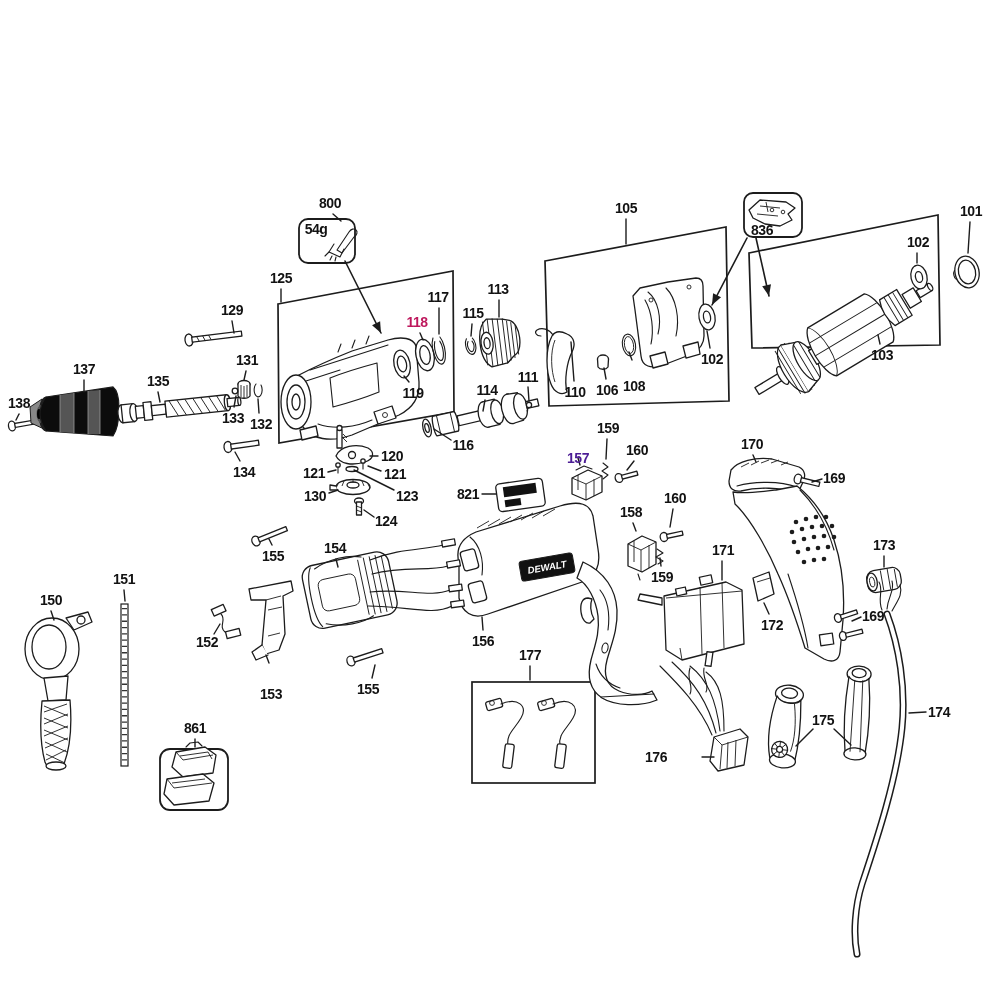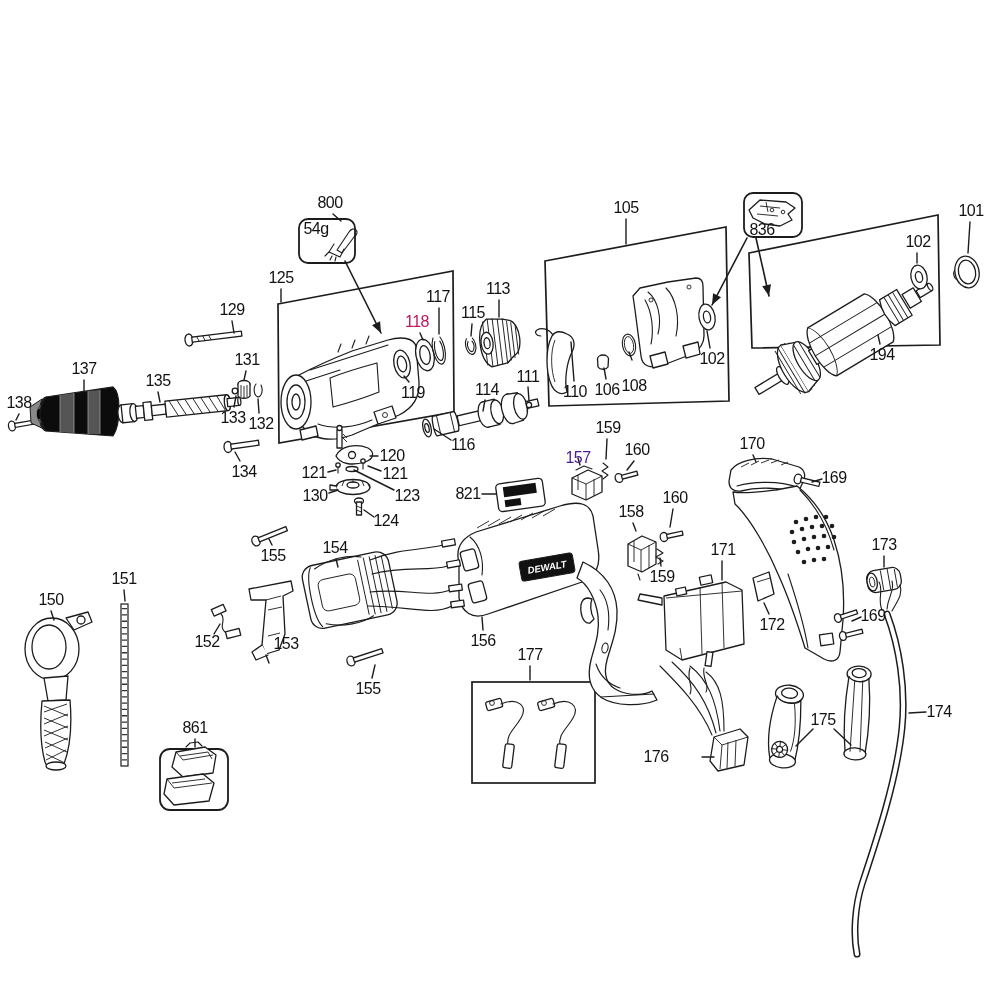--- a/index.html
+++ b/index.html
@@ -1,21 +1,21 @@
 <!DOCTYPE html>
 <html><head>
 <meta charset="utf-8">
 <style>
   html,body{margin:0;padding:0;background:#fff;}
   .stage{position:relative;width:1000px;height:1000px;background:#ffffff;
          font-family:"Liberation Sans",sans-serif;overflow:hidden;}
   .stage svg{position:absolute;left:0;top:0;}
   #labels-layer{position:absolute;left:0;top:0;width:1000px;height:1000px;pointer-events:none;}
   .part-label{position:absolute;transform:translate(-50%,-50%);
-    font-weight:normal;font-size:16px;color:#121212;letter-spacing:-0.5px;white-space:nowrap;}
+    font-weight:bold;font-size:14px;color:#121212;letter-spacing:-0.5px;white-space:nowrap;}
   
   .p  {fill:#ffffff;stroke:#1c1c1c;stroke-width:1.3;stroke-linejoin:round;stroke-linecap:round;}
   .ln {fill:none;stroke:#1c1c1c;stroke-width:1.1;stroke-linecap:round;stroke-linejoin:round;}
   .bx {fill:none;stroke:#1c1c1c;stroke-width:1.7;stroke-linejoin:miter;}
   .rbx{fill:none;stroke:#1c1c1c;stroke-width:1.8;}
   .thin{fill:none;stroke:#1c1c1c;stroke-width:0.9;}
 </style>
 </head>
 <body>
 
@@ -522,21 +522,21 @@
       <div class="part-label" style="left: 528px; top: 377px; color: rgb(18, 18, 18);">111</div>
       <div class="part-label" style="left: 463px; top: 445px; color: rgb(18, 18, 18);">116</div>
       <div class="part-label" style="left: 626px; top: 208px; color: rgb(18, 18, 18);">105</div>
       <div class="part-label" style="left: 575px; top: 392px; color: rgb(18, 18, 18);">110</div>
       <div class="part-label" style="left: 607px; top: 390px; color: rgb(18, 18, 18);">106</div>
       <div class="part-label" style="left: 634px; top: 386px; color: rgb(18, 18, 18);">108</div>
       <div class="part-label" style="left: 712px; top: 359px; color: rgb(18, 18, 18);">102</div>
       <div class="part-label" style="left: 762px; top: 230px; color: rgb(18, 18, 18);">836</div>
       <div class="part-label" style="left: 971px; top: 211px; color: rgb(18, 18, 18);">101</div>
       <div class="part-label" style="left: 918px; top: 242px; color: rgb(18, 18, 18);">102</div>
-      <div class="part-label" style="left: 882px; top: 355px; color: rgb(18, 18, 18);">194</div>
+      <div class="part-label" style="left: 882px; top: 355px; color: rgb(18, 18, 18);">103</div>
       <div class="part-label" style="left: 84px; top: 369px; color: rgb(18, 18, 18);">137</div>
       <div class="part-label" style="left: 158px; top: 381px; color: rgb(18, 18, 18);">135</div>
       <div class="part-label" style="left: 247px; top: 360px; color: rgb(18, 18, 18);">131</div>
       <div class="part-label" style="left: 19px; top: 403px; color: rgb(18, 18, 18);">138</div>
       <div class="part-label" style="left: 233px; top: 418px; color: rgb(18, 18, 18);">133</div>
       <div class="part-label" style="left: 261px; top: 424px; color: rgb(18, 18, 18);">132</div>
       <div class="part-label" style="left: 244px; top: 472px; color: rgb(18, 18, 18);">134</div>
       <div class="part-label" style="left: 392px; top: 456px; color: rgb(18, 18, 18);">120</div>
       <div class="part-label" style="left: 314px; top: 473px; color: rgb(18, 18, 18);">121</div>
       <div class="part-label" style="left: 395px; top: 474px; color: rgb(18, 18, 18);">121</div>
@@ -555,21 +555,21 @@
       <div class="part-label" style="left: 723px; top: 550px; color: rgb(18, 18, 18);">171</div>
       <div class="part-label" style="left: 772px; top: 625px; color: rgb(18, 18, 18);">172</div>
       <div class="part-label" style="left: 884px; top: 545px; color: rgb(18, 18, 18);">173</div>
       <div class="part-label" style="left: 873px; top: 616px; color: rgb(18, 18, 18);">169</div>
       <div class="part-label" style="left: 939px; top: 712px; color: rgb(18, 18, 18);">174</div>
       <div class="part-label" style="left: 823px; top: 720px; color: rgb(18, 18, 18);">175</div>
       <div class="part-label" style="left: 656px; top: 757px; color: rgb(18, 18, 18);">176</div>
       <div class="part-label" style="left: 51px; top: 600px; color: rgb(18, 18, 18);">150</div>
       <div class="part-label" style="left: 124px; top: 579px; color: rgb(18, 18, 18);">151</div>
       <div class="part-label" style="left: 207px; top: 642px; color: rgb(18, 18, 18);">152</div>
-      <div class="part-label" style="left: 271px; top: 644px; color: rgb(18, 18, 18); margin-left: 15px;">153</div>
+      <div class="part-label" style="left: 271px; top: 694px; color: rgb(18, 18, 18);">153</div>
       <div class="part-label" style="left: 273px; top: 556px; color: rgb(18, 18, 18);">155</div>
       <div class="part-label" style="left: 335px; top: 548px; color: rgb(18, 18, 18);">154</div>
       <div class="part-label" style="left: 368px; top: 689px; color: rgb(18, 18, 18);">155</div>
       <div class="part-label" style="left: 483px; top: 641px; color: rgb(18, 18, 18);">156</div>
       <div class="part-label" style="left: 530px; top: 655px; color: rgb(18, 18, 18);">177</div>
       <div class="part-label" style="left: 195px; top: 728px; color: rgb(18, 18, 18);">861</div>
     </div>
 </div>
 
 </body></html>

